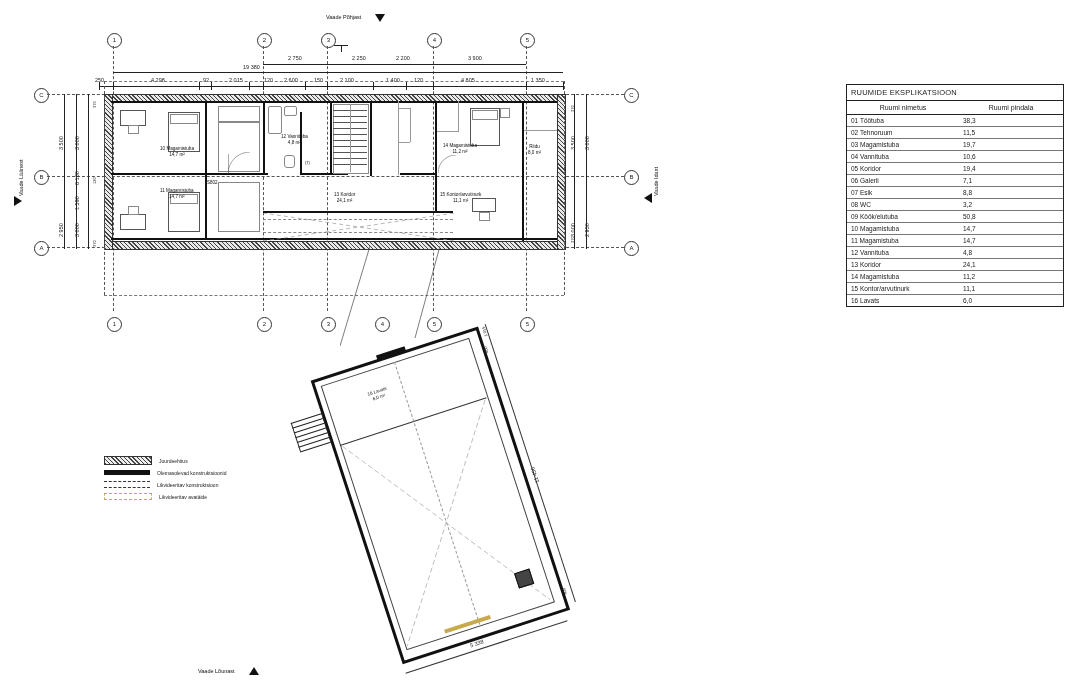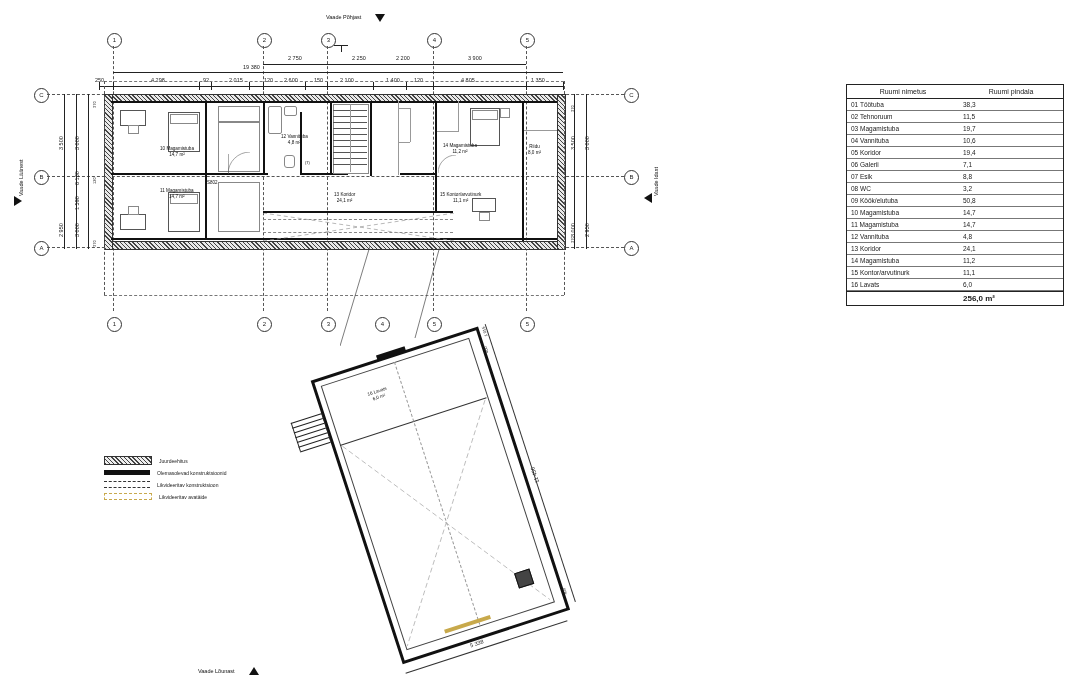--- a/index.html
+++ b/index.html
@@ -468,20 +468,21 @@
     <div class="sw sw3"></div>
     <div class="lg-label">Likvideeritav konstruktsioon</div>
   </div>
   <div class="lg-row">
     <div class="sw sw4"></div>
     <div class="lg-label">Likvideeritav avatäide</div>
   </div>
 </div>
 
 <div id="explication">
+  <div class="tbl-title">RUUMIDE EKSPLIKATSIOON</div>
   <div class="hdr">
     <div class="c1">Ruumi nimetus</div>
     <div class="c2">Ruumi pindala</div>
   </div>
 
   <div class="row">
     <div class="c1">01 Töötuba</div>
     <div class="c2">38,3</div>
   </div>
   <div class="row">
@@ -538,17 +539,13 @@
   </div>
   <div class="row">
     <div class="c1">15 Kontor/arvutinurk</div>
     <div class="c2">11,1</div>
   </div>
   <div class="row">
     <div class="c1">16 Lavats</div>
     <div class="c2">6,0</div>
   </div>
 
-  <div class="total">
-    <div class="c1"></div>
-    <div class="c2">256,0 m²</div>
-  </div>
 </div>
 
 </body></html>

